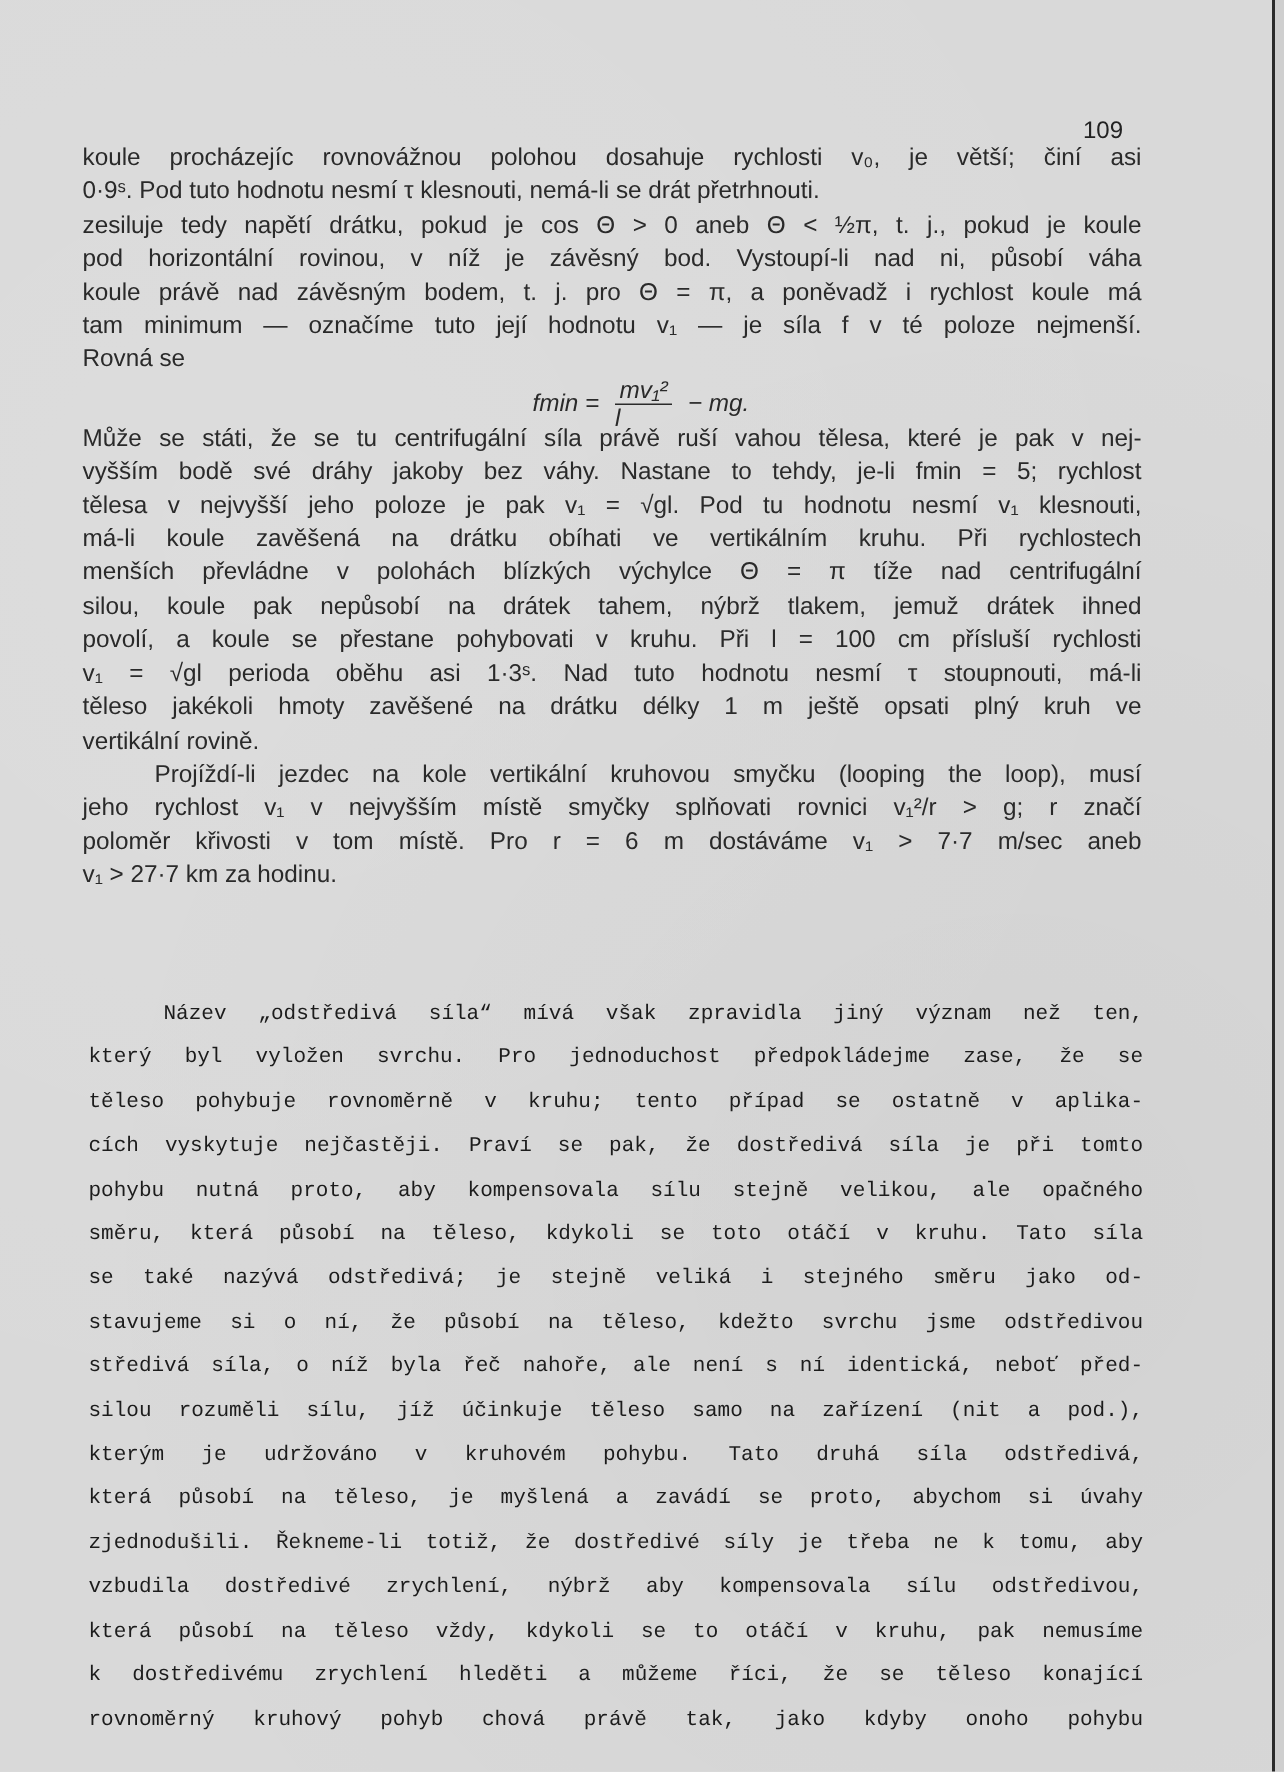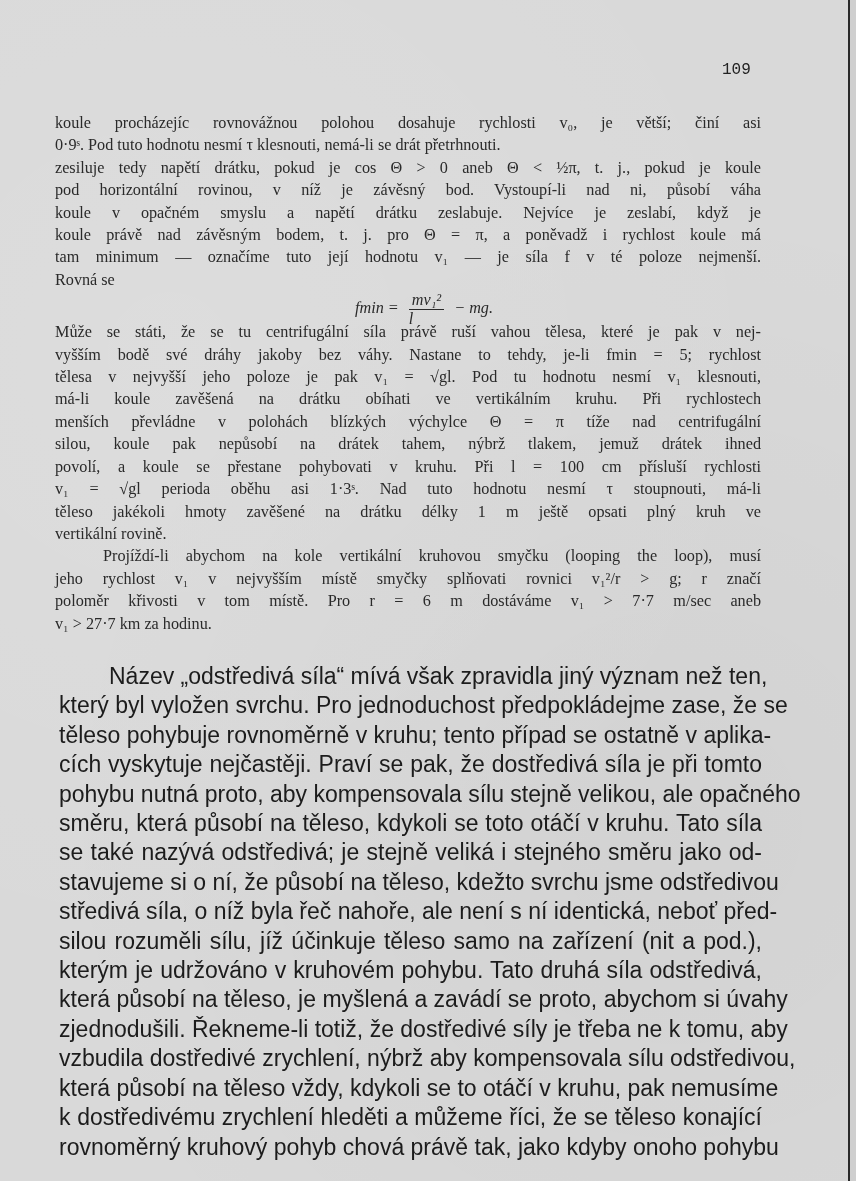--- a/index.html
+++ b/index.html
@@ -19,34 +19,33 @@
     }
     .edge-line {
       position: absolute; left: 848px; top: 0; width: 2px; height: 1181px;
       background: #2a2a2a;
     }
     .right-margin {
       position: absolute; left: 850px; top: 0; width: 6px; height: 1181px;
       background: #cfcfcf;
     }
     .page-number {
-      position: absolute; left: 722px; top: 61px;
-      font-family: Liberation Mono, monospace; font-size: 16px; color: #222;
+      position: absolute; left: 722px; top: 79px;
+      font-family: Liberation Sans, sans-serif; font-size: 16px; color: #222;
     }
     .small-block {
       position: absolute; left: 55px; top: 94px; width: 706px;
-      font-family: Liberation Serif, serif;
+      font-family: Liberation Sans, sans-serif;
       font-size: 16.2px; line-height: 22.4px;
       color: #2a2a2a;
-      margin-top: 18px;
     }
     .large-block {
       position: absolute; left: 59px; top: 662px; width: 703px;
-      font-family: Liberation Sans, sans-serif;
-      font-size: 23px; line-height: 29.4px;
+      font-family: Liberation Mono, monospace;
+      font-size: 14px; line-height: 29.4px;
       color: #1c1c1c;
     }
     .line {
       display: block; white-space: nowrap;
       text-align: justify; text-align-last: justify;
       height: inherit;
     }
     .line.last { text-align-last: left; }
     .indent { padding-left: 48px; }
     .large-block .indent { padding-left: 50px; }
@@ -67,21 +66,20 @@
   <div class="page-number">109</div>
 
   <div class="small-block">
     <div>
       <span class="line">koule procházejíc rovnovážnou polohou dosahuje rychlosti v₀, je větší; činí asi</span>
       <span class="line last">0·9ˢ. Pod tuto hodnotu nesmí τ klesnouti, nemá-li se drát přetrhnouti.</span>
     </div>
     <div>
       <span class="line">zesiluje tedy napětí drátku, pokud je cos Θ &gt; 0 aneb Θ &lt; ½π, t. j., pokud je koule</span>
       <span class="line">pod horizontální rovinou, v níž je závěsný bod. Vystoupí-li nad ni, působí váha</span>
-      <span class="line">koule v opačném smyslu a napětí drátku zeslabuje. Nejvíce je zeslabí, když je</span>
       <span class="line">koule právě nad závěsným bodem, t. j. pro Θ = π, a poněvadž i rychlost koule má</span>
       <span class="line">tam minimum — označíme tuto její hodnotu v₁ — je síla f v té poloze nejmenší.</span>
       <span class="line last">Rovná se</span>
     </div>
     <div class="formula">
       <span>fmin =</span>
       <span class="frac">
         <span class="num">mv₁²</span>
         <span class="den">l</span>
       </span>
@@ -93,21 +91,21 @@
       <span class="line">tělesa v nejvyšší jeho poloze je pak v₁ = √gl. Pod tu hodnotu nesmí v₁ klesnouti,</span>
       <span class="line">má-li koule zavěšená na drátku obíhati ve vertikálním kruhu. Při rychlostech</span>
       <span class="line">menších převládne v polohách blízkých výchylce Θ = π tíže nad centrifugální</span>
       <span class="line">silou, koule pak nepůsobí na drátek tahem, nýbrž tlakem, jemuž drátek ihned</span>
       <span class="line">povolí, a koule se přestane pohybovati v kruhu. Při l = 100 cm přísluší rychlosti</span>
       <span class="line">v₁ = √gl perioda oběhu asi 1·3ˢ. Nad tuto hodnotu nesmí τ stoupnouti, má-li</span>
       <span class="line">těleso jakékoli hmoty zavěšené na drátku délky 1 m ještě opsati plný kruh ve</span>
       <span class="line last">vertikální rovině.</span>
     </div>
     <div>
-      <span class="line indent">Projíždí-li abychom na kole vertikální kruhovou smyčku (looping the loop), musí</span>
+      <span class="line indent">Projíždí-li jezdec na kole vertikální kruhovou smyčku (looping the loop), musí</span>
       <span class="line">jeho rychlost v₁ v nejvyšším místě smyčky splňovati rovnici v₁²/r &gt; g; r značí</span>
       <span class="line">poloměr křivosti v tom místě. Pro r = 6 m dostáváme v₁ &gt; 7·7 m/sec aneb</span>
       <span class="line last">v₁ &gt; 27·7 km za hodinu.</span>
     </div>
   </div>
 
   <div class="large-block">
     <div>
       <span class="line indent">Název „odstředivá síla“ mívá však zpravidla jiný význam než ten,</span>
       <span class="line">který byl vyložen svrchu. Pro jednoduchost předpokládejme zase, že se</span>

